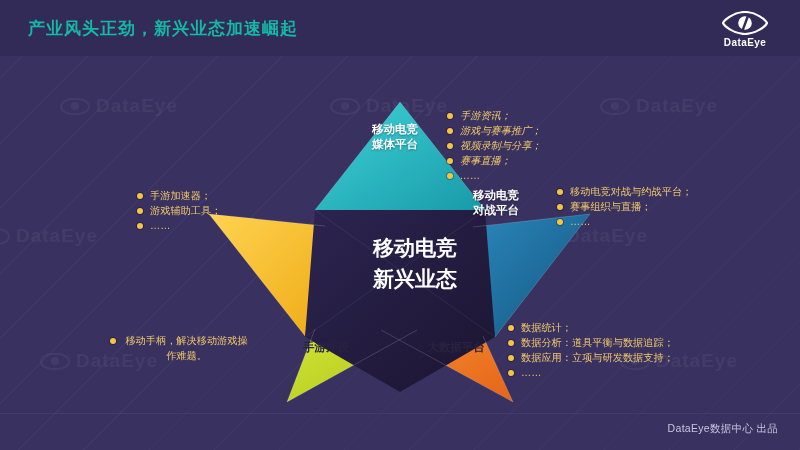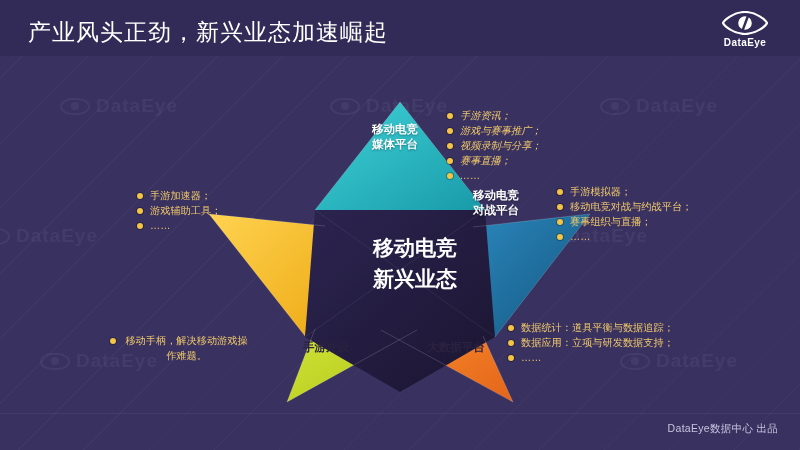--- a/index.html
+++ b/index.html
@@ -49,21 +49,21 @@
     background:rgba(255,255,255,0.055);
   }
 
   
   #header-band {
     position:absolute; left:0; top:0; width:800px; height:56px;
     background:#332b57;
   }
   #page-title {
     position:absolute; left:28px; top:17px;
-    font-size:23px; font-weight:normal; color:#ffffff;
+    font-size:17px; font-weight:bold; color:#14b8a6;
     letter-spacing:1px;
     white-space:nowrap;
   }
   #logo {
     position:absolute; right:18px; top:6px;
     width:74px; height:46px;
     display:flex; flex-direction:column; align-items:center; justify-content:center;
     gap:2px;
   }
   #logo .eye-mark { width:46px; height:24px; display:block; }
@@ -264,21 +264,20 @@
       <li>手游资讯；</li>
       <li>游戏与赛事推广；</li>
       <li>视频录制与分享；</li>
       <li>赛事直播；</li>
       <li>……</li>
     </ul>
   </div>
 
   <div class="anno" id="anno-battle">
     <ul>
-      <li>手游模拟器；</li>
       <li>移动电竞对战与约战平台；</li>
       <li>赛事组织与直播；</li>
       <li>……</li>
     </ul>
   </div>
 
   <div class="anno" id="anno-tools">
     <ul>
       <li>手游加速器；</li>
       <li>游戏辅助工具；</li>
@@ -287,21 +286,22 @@
   </div>
 
   <div class="anno" id="anno-gamepad">
     <ul>
       <li class="wrap">移动手柄，解决移动游戏操作难题。</li>
     </ul>
   </div>
 
   <div class="anno" id="anno-bigdata">
     <ul>
-      <li>数据统计：道具平衡与数据追踪；</li>
+      <li>数据统计；</li>
+      <li>数据分析：道具平衡与数据追踪；</li>
       <li>数据应用：立项与研发数据支持；</li>
       <li>……</li>
     </ul>
   </div>
 
   <div id="footer-rule"></div>
   <div id="footer">DataEye数据中心  出品</div>
 
 </div>
 

